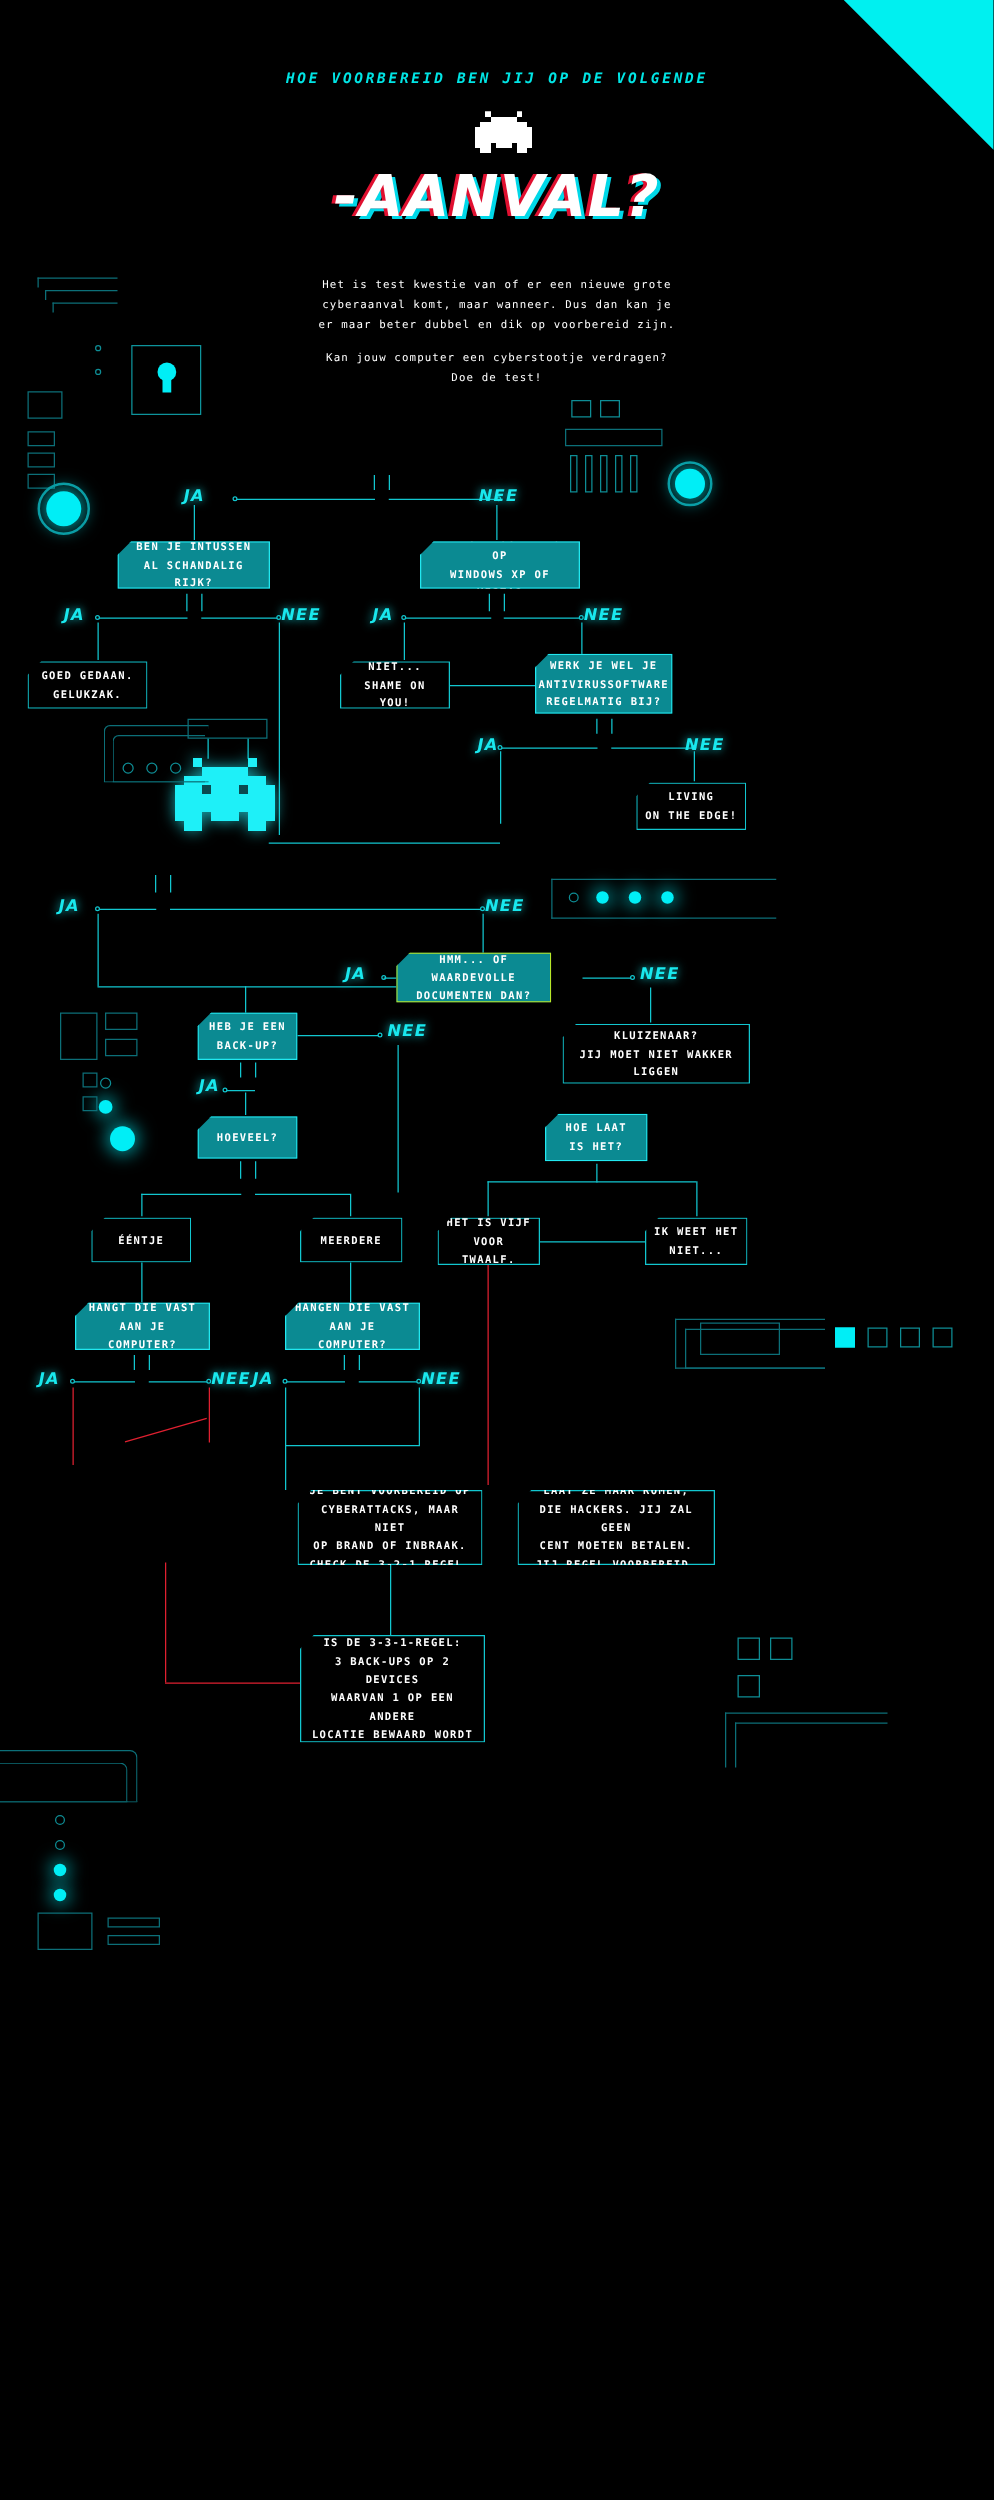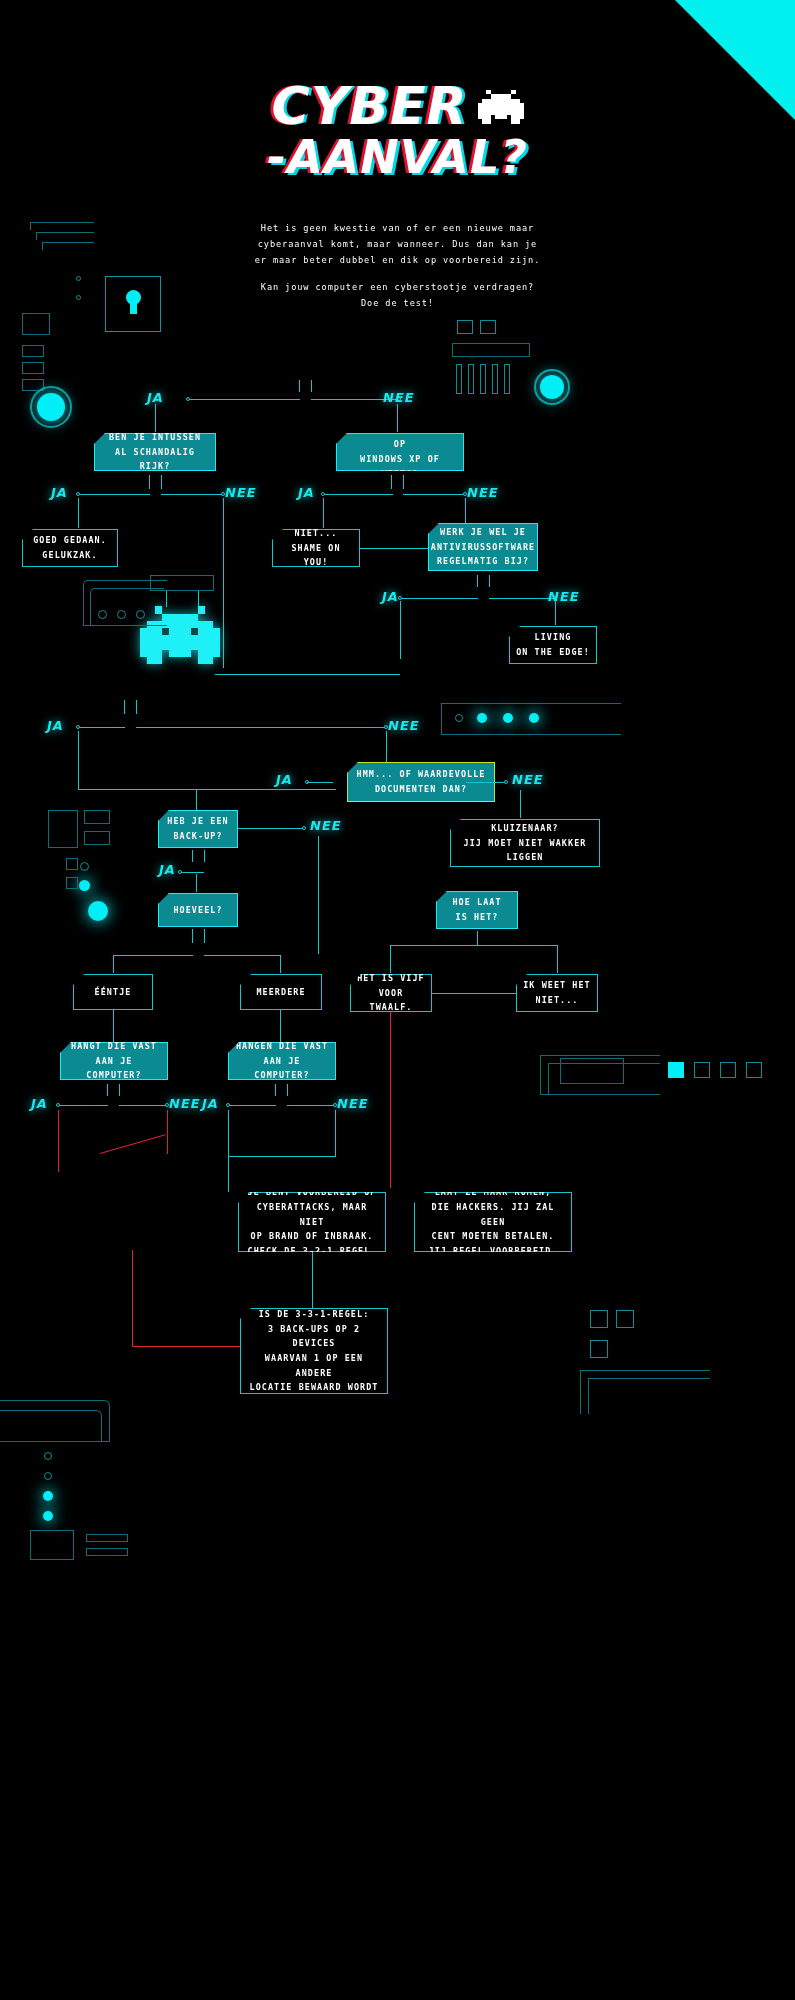--- a/index.html
+++ b/index.html
@@ -111,23 +111,24 @@
   .invader { position:absolute; }
   .inv-glow { filter:drop-shadow(0 0 6px rgba(30,240,248,.7)); }
 </style>
 </head>
 <body>
 
 <div id="stage">
 
   <div class="corner-cut"></div>
 
+  <div class="kicker">HOE VOORBEREID BEN JIJ OP DE VOLGENDE</div>
 
   <div class="bigtitle t1">
-    <span>CYBER</span><span class="invader-title">
+    <span class="invader-title">
       <svg width="46" height="38" viewBox="0 0 11 9" shape-rendering="crispEdges">
         <g fill="#ffffff">
           <rect x="2" y="0" width="1" height="1"></rect>
             <rect x="8" y="0" width="1" height="1"></rect>
           <rect x="3" y="1" width="5" height="1"></rect>
           <rect x="1" y="2" width="9" height="1"></rect>
           <rect x="0" y="3" width="11" height="1"></rect>
           <rect x="0" y="4" width="11" height="1"></rect>
           <rect x="0" y="5" width="11" height="1"></rect>
           <rect x="0" y="6" width="3" height="1"></rect>
@@ -136,21 +137,21 @@
           <rect x="1" y="7" width="2" height="1"></rect>
             <rect x="8" y="7" width="2" height="1"></rect>
         </g>
       </svg>
     </span>
   </div>
 
   <div class="bigtitle t2">-AANVAL?</div>
 
   <div class="intro">
-    <span>Het is geen kwestie van of er een nieuwe maar</span><br>
+    <span>Het is test kwestie van of er een nieuwe grote</span><br>
     <span>cyberaanval komt, maar wanneer. Dus dan kan je</span><br>
     <span>er maar beter dubbel en dik op voorbereid zijn.</span>
     <span class="gap"></span>
     <span>Kan jouw computer een cyberstootje verdragen?</span><br>
     <span>Doe de test!</span>
   </div>
 
   <div class="circ" style="left:30px;top:222px;width:64px;height:8px;border-right:none;border-bottom:none;"></div>
   <div class="circ" style="left:36px;top:232px;width:58px;height:8px;border-right:none;border-bottom:none;"></div>
   <div class="circ" style="left:42px;top:242px;width:52px;height:8px;border-right:none;border-bottom:none;"></div>
@@ -314,21 +315,21 @@
   <div class="orb" style="left:477px;top:713px;width:10px;height:10px;"></div>
   <div class="orb" style="left:503px;top:713px;width:10px;height:10px;"></div>
   <div class="orb" style="left:529px;top:713px;width:10px;height:10px;"></div>
   <div class="circ" style="left:441px;top:703px;width:180px;height:32px;border-right:none;"></div>
 
   <div class="ln h" style="left:196px;top:789px;width:140px;"></div>
   <div class="ans" style="left:276px;top:772px;">JA</div>
   <div class="dot" style="left:305px;top:780px;"></div>
   <div class="ln h" style="left:307px;top:782px;width:26px;"></div>
 
-  <div class="node yellow" style="left:347px;top:762px;width:148px;height:40px;">
+  <div class="node yellow" style="left:317px;top:762px;width:124px;height:40px;">
     <div>
       <span>HMM... OF WAARDEVOLLE</span><br>
       <span>DOCUMENTEN DAN?</span>
     </div>
   </div>
   <div class="ln h" style="left:466px;top:782px;width:40px;"></div>
   <div class="dot" style="left:504px;top:780px;"></div>
   <div class="ans" style="left:512px;top:772px;">NEE</div>
   <div class="ln v" style="left:520px;top:790px;height:28px;"></div>
 

